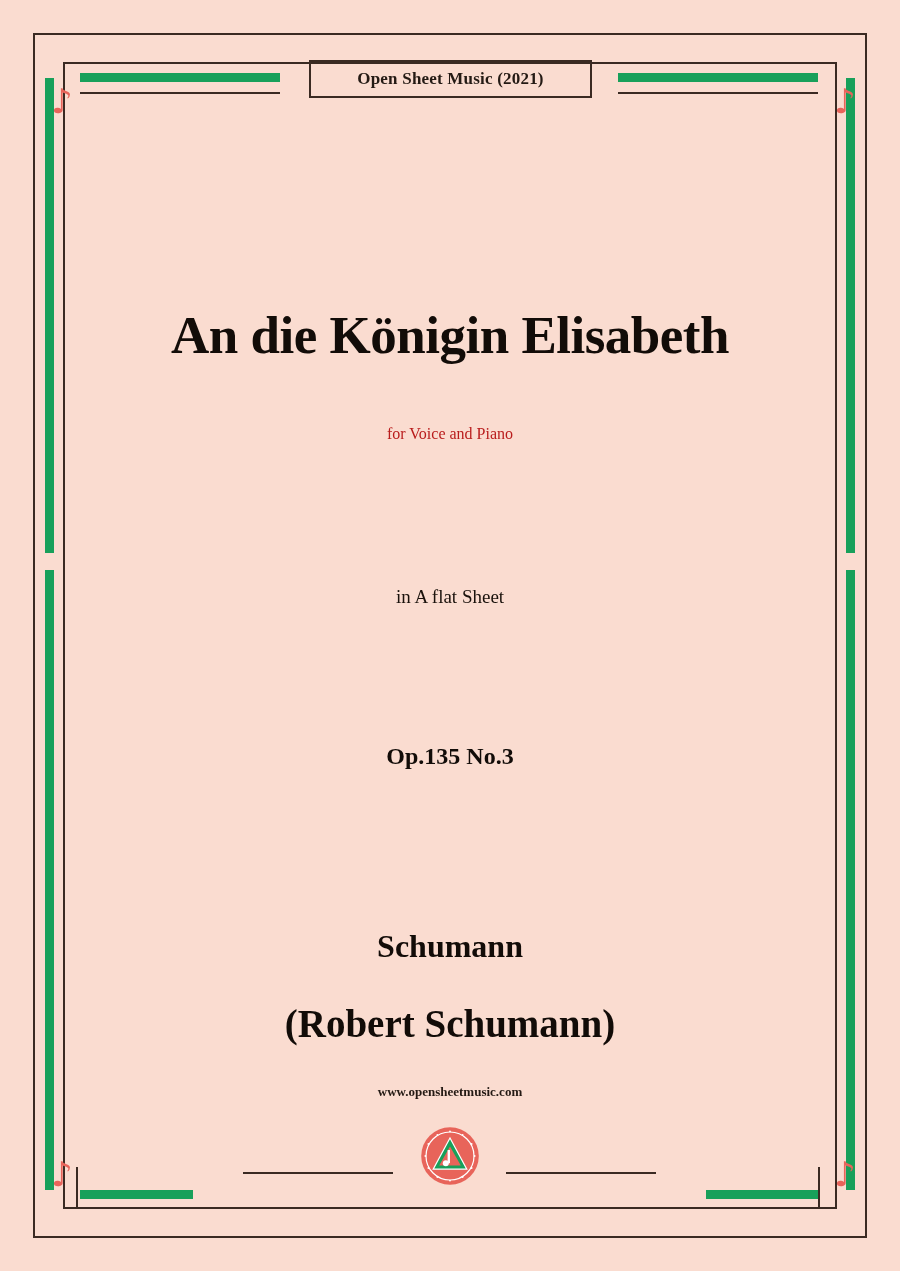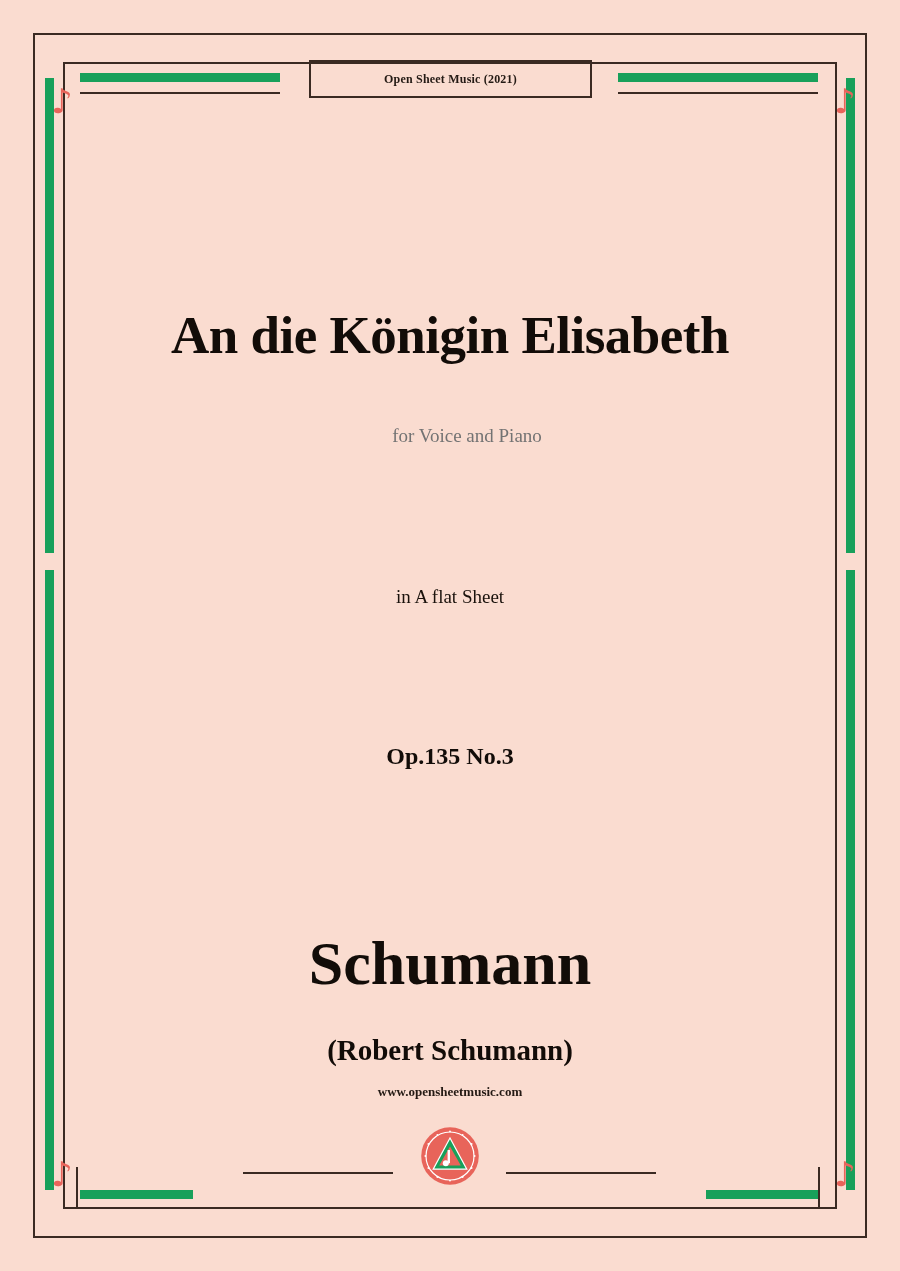--- a/index.html
+++ b/index.html
@@ -93,21 +93,21 @@
     height: 38px;
     border: 2px solid #3a2a22;
     box-sizing: border-box;
     display: flex;
     align-items: center;
     justify-content: center;
   }
   .header-badge span {
     font-family: "Liberation Serif", serif;
     font-weight: bold;
-    font-size: 12px;
+    font-size: 17px;
     color: #241a14;
     letter-spacing: 0.2px;
   }
 
   
   .note {
     position: absolute;
     color: #e8645a;
     font-size: 34px;
     line-height: 1;
@@ -136,23 +136,22 @@
     font-weight: bold;
     font-size: 53px;
     color: #120c08;
     letter-spacing: -0.5px;
   }
   .subtitle {
     position: absolute;
     left: 0;
     top: 377px;
     width: 100%;
-    font-size: 19px;
-    color: #737373;
-    margin-left: 17px;
+    font-size: 16px;
+    color: #b91c1c;
   }
   .key {
     position: absolute;
     left: 0;
     top: 538px;
     width: 100%;
     font-size: 19px;
     color: #1a120c;
   }
   .opus {
@@ -162,33 +161,32 @@
     width: 100%;
     font-size: 24px;
     font-weight: bold;
     color: #120c08;
   }
   .composer {
     position: absolute;
     left: 0;
     top: 880px;
     width: 100%;
-    font-size: 62px;
+    font-size: 32px;
     font-weight: bold;
     color: #120c08;
   }
   .composer-full {
     position: absolute;
     left: 0;
     top: 953px;
     width: 100%;
-    font-size: 29px;
-    font-weight: bold;
-    color: #120c08;
-    margin-top: 33px;
+    font-size: 39px;
+    font-weight: bold;
+    color: #120c08;
   }
 
   
   .logo {
     position: absolute;
     left: 420px;
     top: 1126px;
     width: 60px;
     height: 60px;
   }

